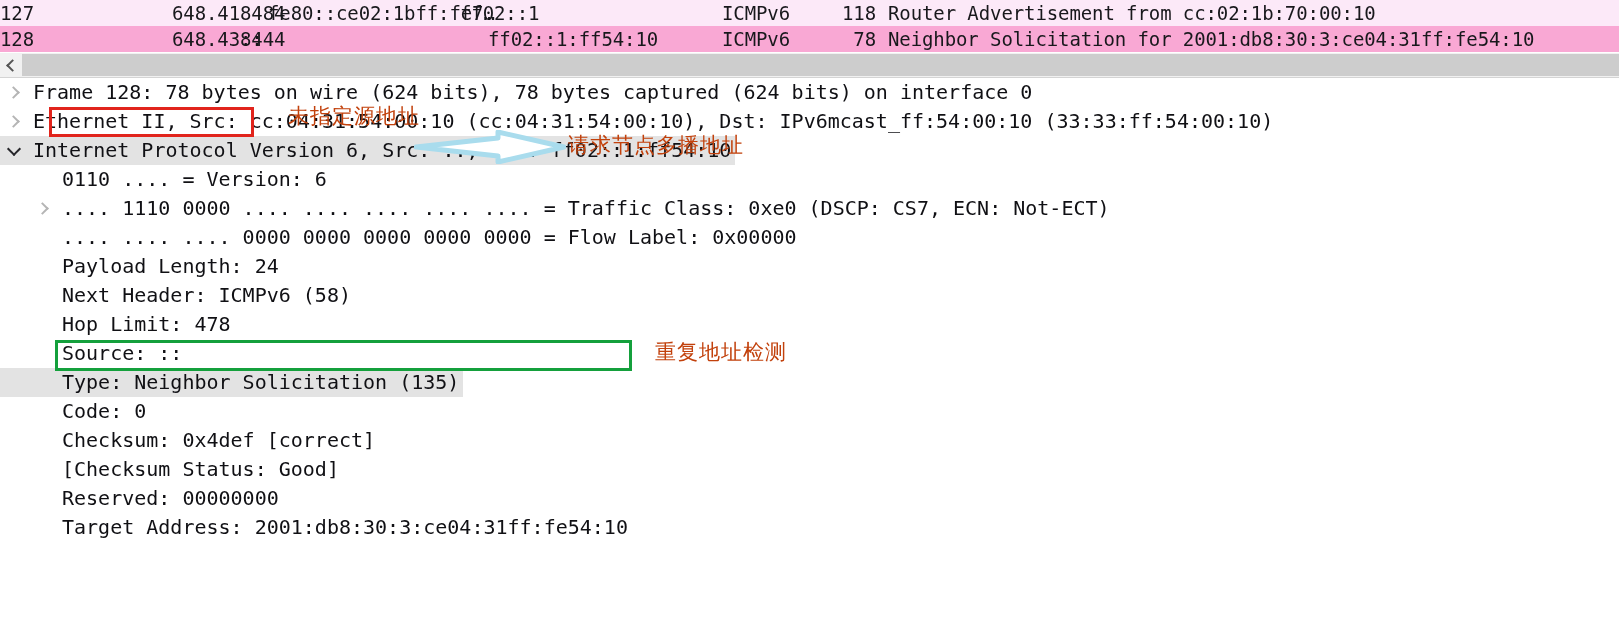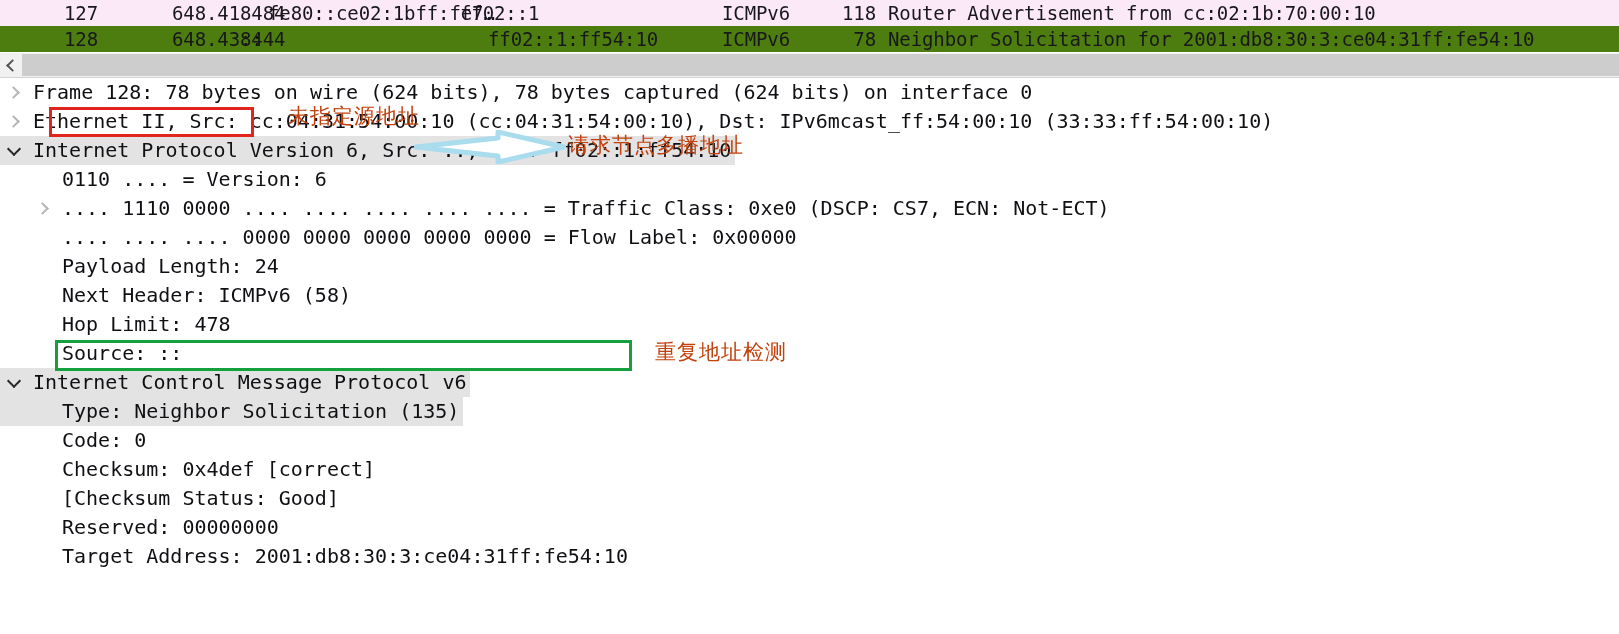--- a/index.html
+++ b/index.html
@@ -25,23 +25,23 @@
   .pkt-row {
     height: 26px;
     line-height: 26px;
     font-size: 19px;
     white-space: nowrap;
     position: relative;
     color: #18181c;
     letter-spacing: -0.1px;
   }
   .pkt-row.ra   { background: #fce9f8; }
-  .pkt-row.ns   { background: #4d7c0f; }
-
-  .c-no    { position: absolute; text-align: center; }
+  .pkt-row.ns   { background: #f9a8d4; }
+
+  .c-no    { position: absolute; text-align: left; }
   .c-time  { position: absolute; text-align: left; }
   .c-src   { position: absolute; text-align: left; }
   .c-dst   { position: absolute; text-align: left; }
   .c-proto { position: absolute; text-align: left; }
   .c-len   { position: absolute; text-align: right; }
   .c-info  { position: absolute; text-align: center; }
 
   
   .ra .c-no   { left: 0;    width: 162px; }
   .ra .c-time { left: 172px; }
@@ -222,23 +222,20 @@
         </span><span class="tree-label ind0">Internet Protocol Version 6, Src: ::, Dst: ff02::1:ff54:10</span></div>
       <div class="tree-row"><span class="tree-label ind1">0110 .... = Version: 6</span></div>
       <div class="tree-row"><span class="twisty tw1">
           <span class="arrow-right"></span>
         </span><span class="tree-label ind1">.... 1110 0000 .... .... .... .... .... = Traffic Class: 0xe0 (DSCP: CS7, ECN: Not-ECT)</span></div>
       <div class="tree-row"><span class="tree-label ind1">.... .... .... 0000 0000 0000 0000 0000 = Flow Label: 0x00000</span></div>
       <div class="tree-row"><span class="tree-label ind1">Payload Length: 24</span></div>
       <div class="tree-row"><span class="tree-label ind1">Next Header: ICMPv6 (58)</span></div>
       <div class="tree-row"><span class="tree-label ind1">Hop Limit: 478</span></div>
       <div class="tree-row"><span class="tree-label ind1">Source: ::</span></div>
-      <div class="tree-row hl"><span class="twisty">
-          <span class="arrow-down"></span>
-        </span><span class="tree-label ind0">Internet Control Message Protocol v6</span></div>
       <div class="tree-row hl"><span class="tree-label ind1">Type: Neighbor Solicitation (135)</span></div>
       <div class="tree-row"><span class="tree-label ind1">Code: 0</span></div>
       <div class="tree-row"><span class="tree-label ind1">Checksum: 0x4def [correct]</span></div>
       <div class="tree-row"><span class="tree-label ind1">[Checksum Status: Good]</span></div>
       <div class="tree-row"><span class="tree-label ind1">Reserved: 00000000</span></div>
       <div class="tree-row"><span class="tree-label ind1">Target Address: 2001:db8:30:3:ce04:31ff:fe54:10</span></div>
     </div>
 
   <div class="anno-box box-red" style="left:49px;  top:29px;  width:205px; height:30px;"></div>
   <div class="anno-box box-green" style="left:55px;  top:262px; width:577px; height:31px;"></div>

